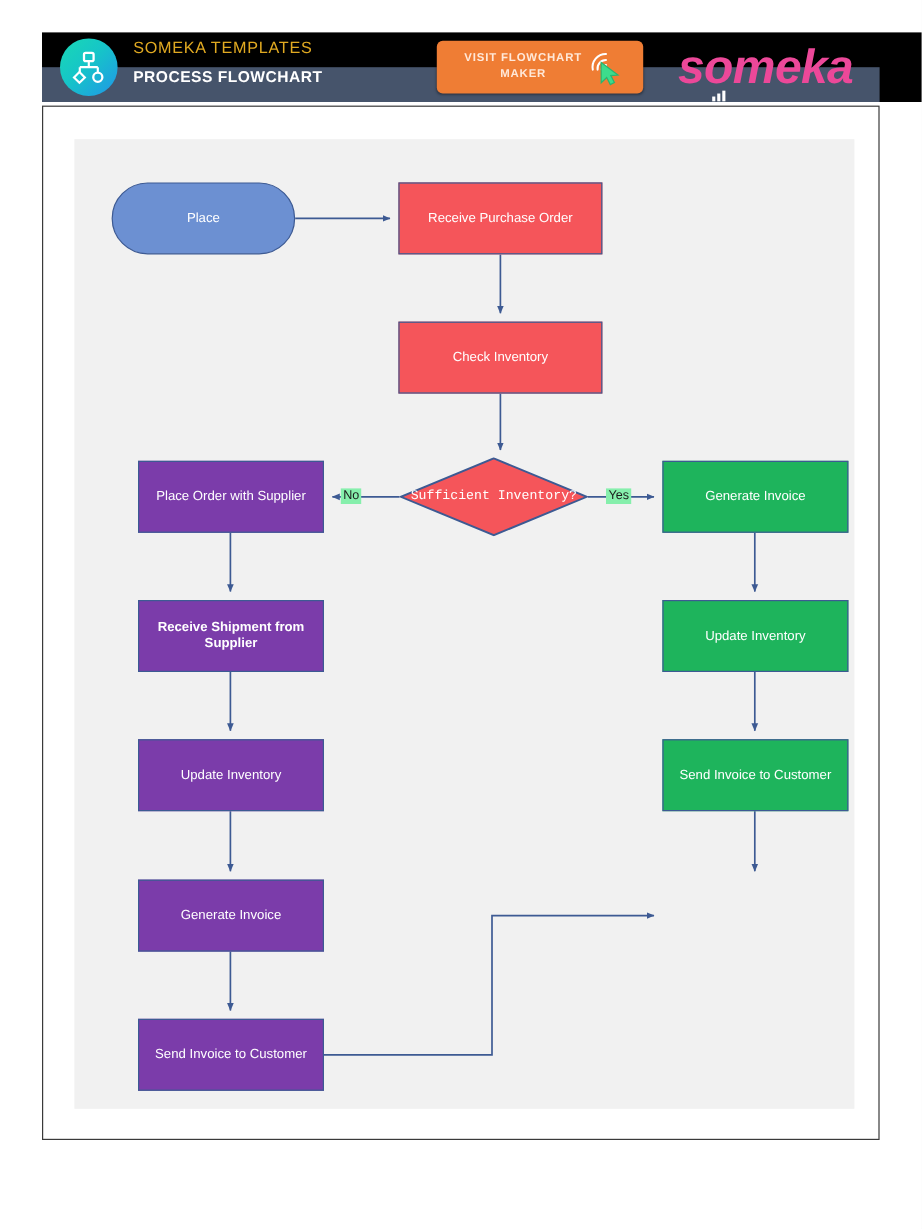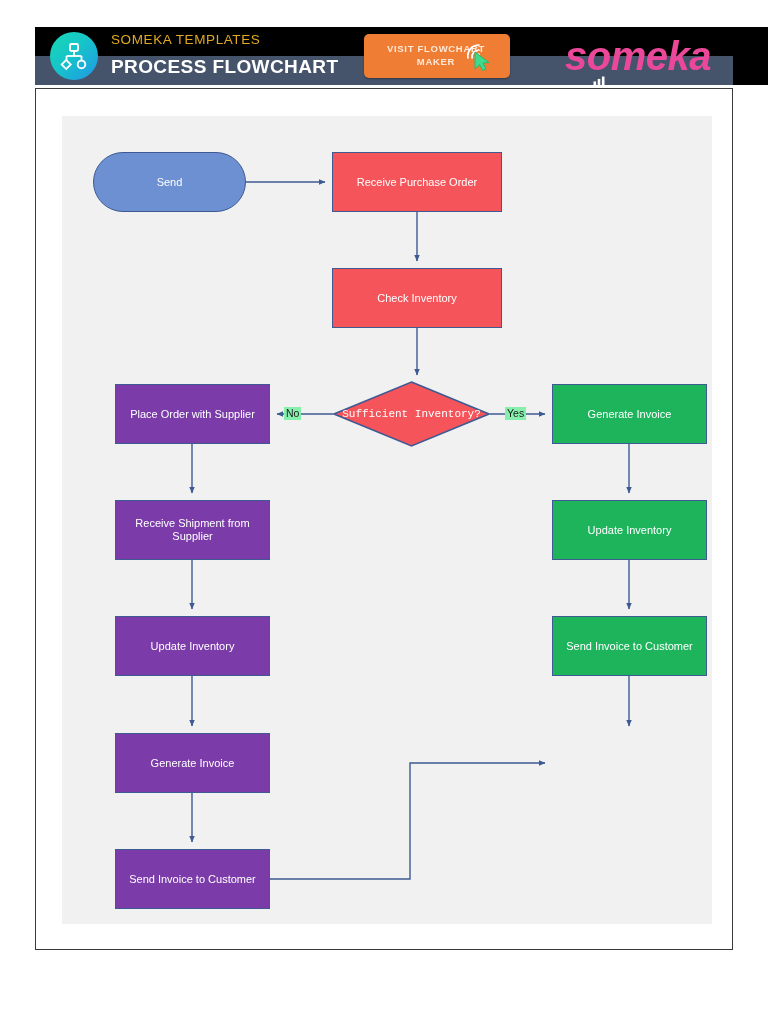--- a/index.html
+++ b/index.html
@@ -63,31 +63,31 @@
     font-size: 13.5px;
     letter-spacing: 0.6px;
     font-weight: 400;
     white-space: nowrap;
   }
   #header-title {
     position: absolute;
     top: 29px;
     left: 0;
     color: #ffffff;
-    font-size: 19px;
+    font-size: 13px;
     font-weight: bold;
     letter-spacing: 0.4px;
     white-space: nowrap;
   }
 
   #cta-button {
     position: absolute;
     left: 329px;
     top: 7px;
-    width: 146px;
+    width: 172px;
     height: 44px;
     background: #ef7d34;
     border-radius: 5px;
     cursor: pointer;
     box-shadow: 0 1px 2px rgba(0,0,0,0.35);
   }
   #cta-label {
     position: absolute;
     left: 12px;
     top: 8px;
@@ -292,38 +292,38 @@
         <line x1="567" y1="444" x2="567" y2="493" marker-end="url(#arrow)"></line>
         <line x1="567" y1="560" x2="567" y2="610" marker-end="url(#arrow)"></line>
 
         <path d="M208 763 L348 763 L348 647 L483 647" marker-end="url(#arrow)"></path>
       </g>
     </svg>
 
     <div class="edge-label" style="left:222px; top:291px;">No</div>
     <div class="edge-label" style="left:443px; top:291px;">Yes</div>
 
-    <div class="node node-terminator" style="left:31px; top:36px; width:153px; height:60px;">Send</div>
+    <div class="node node-terminator" style="left:31px; top:36px; width:153px; height:60px;">Place</div>
 
     <div class="node node-process-red" style="left:270px; top:152px; width:170px; height:60px;">Check Inventory</div>
 
     <div class="node node-process-red" style="left:270px; top:36px; width:170px; height:60px;">Receive Purchase Order</div>
 
     <div class="node-decision" style="left:271px; top:265px;">
       <svg class="diamond-shape" viewBox="0 0 157 66" preserveAspectRatio="none">
         <polygon points="78.5,1 156,33 78.5,65 1,33" fill="#f5555a" stroke="#3d5a93" stroke-width="1.6" vector-effect="non-scaling-stroke"></polygon>
       </svg>
       <span class="diamond-label">Sufficient Inventory?</span>
     </div>
 
     <div class="node node-process-purple" style="left:53px; top:268px; width:155px; height:60px;">Place Order with Supplier</div>
 
     <div class="node node-process-green" style="left:490px; top:268px; width:155px; height:60px;">Generate Invoice</div>
 
-    <div class="node node-process-purple" style="left:53px; top:384px; width:155px; height:60px;">Receive Shipment from Supplier</div>
+    <div class="node node-process-purple" style="left:53px; top:384px; width:155px; height:60px;font-weight:bold;">Receive Shipment from Supplier</div>
 
     <div class="node node-process-green" style="left:490px; top:384px; width:155px; height:60px;">Update Inventory</div>
 
     <div class="node node-process-purple" style="left:53px; top:500px; width:155px; height:60px;">Update Inventory</div>
 
     <div class="node node-process-green" style="left:490px; top:500px; width:155px; height:60px;">Send Invoice to Customer</div>
 
     <div class="node node-process-purple" style="left:53px; top:617px; width:155px; height:60px;">Generate Invoice</div>
 
 

